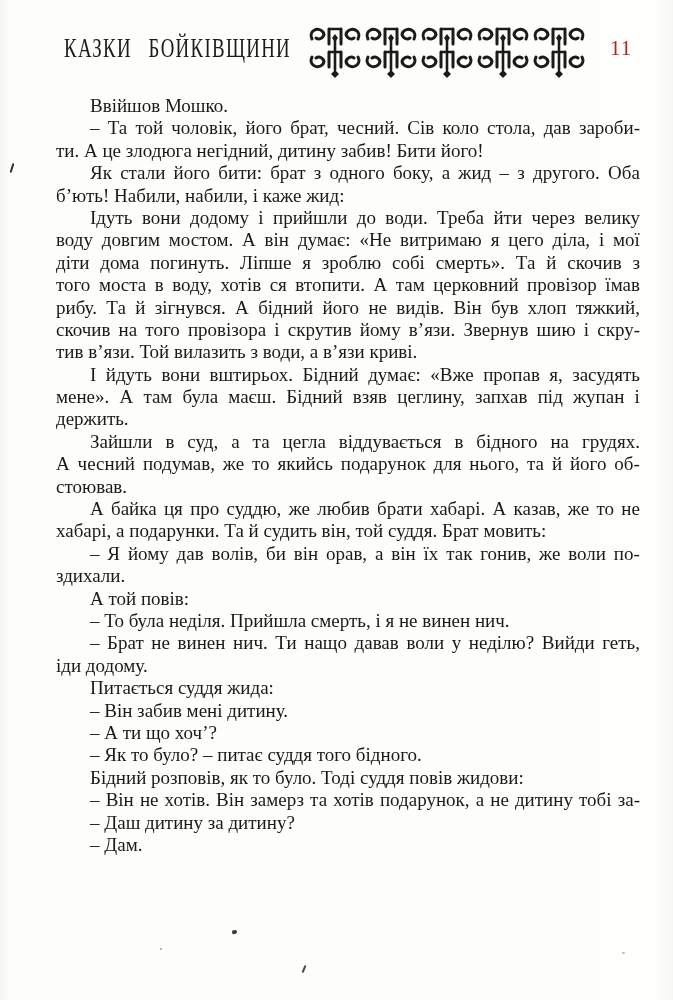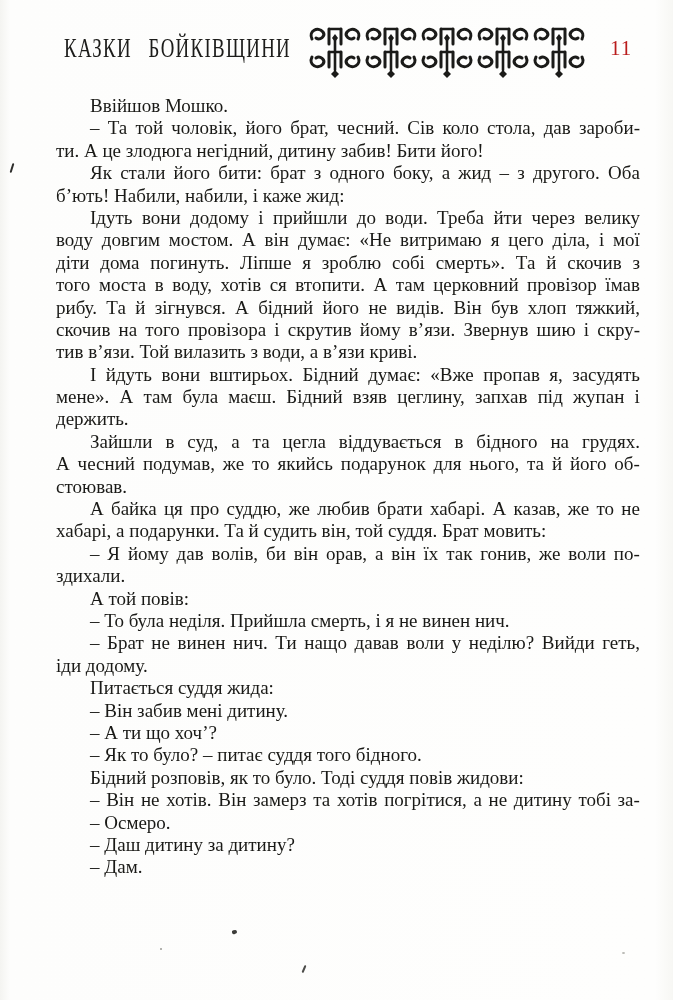--- a/index.html
+++ b/index.html
@@ -345,30 +345,27 @@
       <div>
         <div class="line first jf">
           <span class="w">–</span>
           <span class="w">Він</span>
           <span class="w">не</span>
           <span class="w">хотів.</span>
           <span class="w">Він</span>
           <span class="w">замерз</span>
           <span class="w">та</span>
           <span class="w">хотів</span>
-          <span class="w">погрітися,</span>
+          <span class="w">подарунок,</span>
           <span class="w">а</span>
           <span class="w">не</span>
           <span class="w">дитину</span>
           <span class="w">тобі</span>
           <span class="w">за-</span>
         </div>
-      </div>
-      <div>
-        <div class="line first">– Осмеро.</div>
       </div>
       <div>
         <div class="line first">– Даш дитину за дитину?</div>
       </div>
       <div>
         <div class="line first">– Дам.</div>
       </div>
     </div>
 
   <div class="speck s1"></div>

